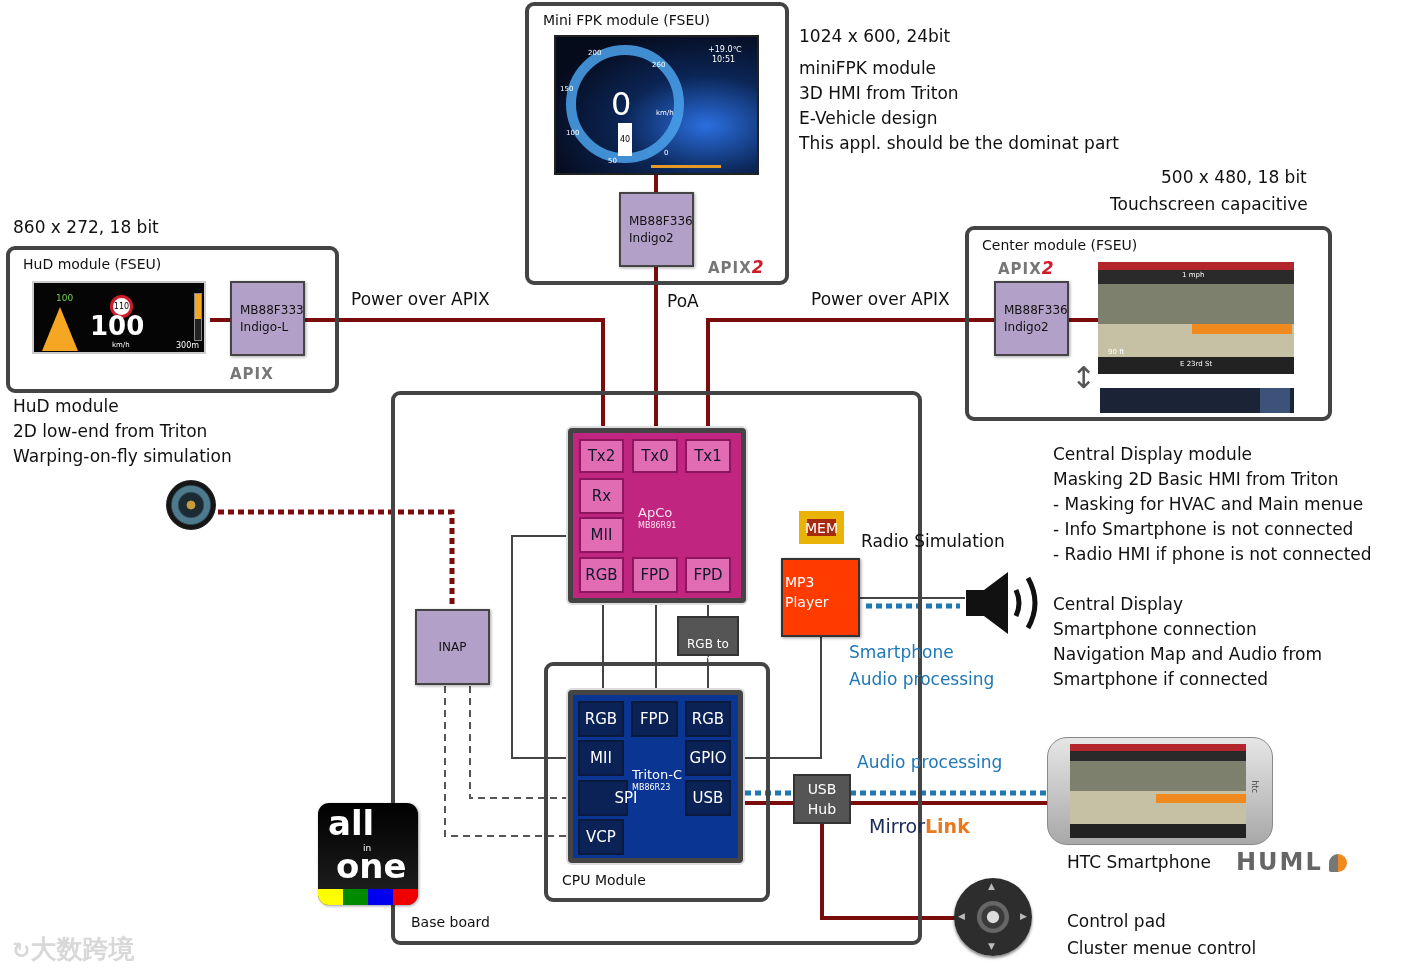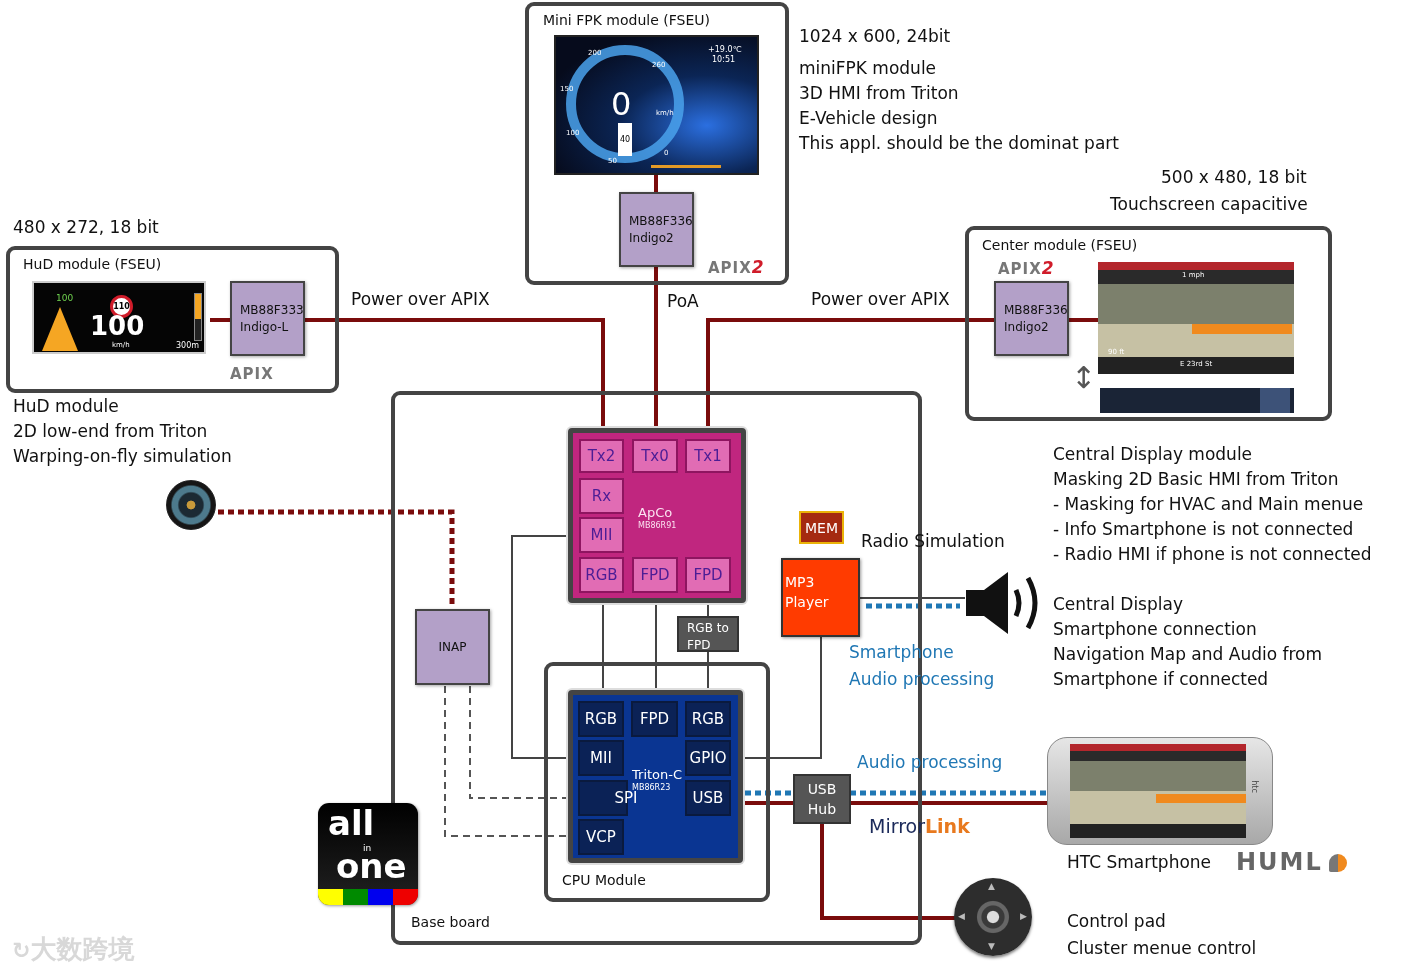--- a/index.html
+++ b/index.html
@@ -3,23 +3,23 @@
 <meta charset="utf-8">
 <style>
   html,body{margin:0;padding:0;background:#fff;}
   body{width:1401px;height:975px;position:relative;overflow:hidden;font-family:"DejaVu Sans","Liberation Sans",sans-serif;color:#111;}
   .abs{position:absolute;}
   .txt{font-size:17px;line-height:25px;white-space:nowrap;}
   .small{font-size:14px;}
   .frame{position:absolute;border:4px solid #444;border-radius:9px;box-sizing:border-box;background:transparent;}
   .chip-lav{position:absolute;background:#b3a0c8;border:2px solid #444;box-sizing:border-box;font-size:12px;line-height:17px;padding:0 8px;display:flex;flex-direction:column;justify-content:center;box-shadow:1px 1px 3px rgba(0,0,0,.35);}
   .pin{position:absolute;box-sizing:border-box;display:flex;align-items:center;justify-content:center;font-size:15px;}
-  .pin-apco{background:#e16cb4;border:2px solid #8e1560;color:#4c1d95;}
+  .pin-apco{background:#e16cb4;border:2px solid #8e1560;color:#0f172a;}
   .pin-tri{background:#0b2256;border:2px solid #0a1a3e;color:#fff;}
-  .darkbox{position:absolute;background:#555;border:2px solid #333;box-sizing:border-box;color:#fff;font-size:12px;line-height:17px;padding:2px 8px;}
+  .darkbox{position:absolute;background:#555;border:2px solid #333;box-sizing:border-box;color:#fff;font-size:12px;line-height:17px;padding:18px 8px;}
   svg.wires{position:absolute;left:0;top:0;}
   .blue{color:#1f77b4;}
   .apix{font-family:"DejaVu Sans",sans-serif;font-weight:bold;color:#777;font-size:15px;letter-spacing:1px;}
   .apix .two{color:#d01c2a;font-style:italic;font-size:17px;}
   .screen{position:absolute;box-sizing:border-box;overflow:hidden;}
 </style>
 </head>
 <body>
 
 <svg class="wires" width="1401" height="975">
@@ -78,27 +78,27 @@
   <span>Indigo2</span>
 </div>
 <div class="abs apix" style="left:708px;top:257px;"><span>APIX</span><span class="two">2</span></div>
 
 <div class="abs txt" style="left:799px;top:24px;">1024 x 600, 24bit</div>
 <div class="abs txt" style="left:799px;top:56px;">miniFPK module</div>
 <div class="abs txt" style="left:799px;top:81px;">3D HMI from Triton</div>
 <div class="abs txt" style="left:799px;top:106px;">E-Vehicle design</div>
 <div class="abs txt" style="left:799px;top:131px;">This appl. should be the dominat part</div>
 
-<div class="abs txt" style="left:13px;top:215px;">480 x 272, 18 bit</div>
+<div class="abs txt" style="left:13px;top:215px;">860 x 272, 18 bit</div>
 <div class="frame" style="left:6px;top:246px;width:333px;height:147px;"></div>
 <div class="abs small" style="left:23px;top:256px;">HuD module (FSEU)</div>
 <div class="screen" style="left:32px;top:281px;width:174px;height:73px;background:#050505;border:2px solid #ccc;">
   <div class="abs" style="left:8px;top:24px;width:0;height:0;border-left:18px solid transparent;border-right:18px solid transparent;border-bottom:44px solid #f5a623;"></div>
   <div class="abs" style="left:22px;top:10px;color:#6fd14f;font-size:9px;">100</div>
-  <div class="abs" style="left:76px;top:12px;width:17px;height:17px;border:3px solid #d01c2a;border-radius:50%;background:#fff;color:#000;font-size:8px;text-align:center;line-height:17px;font-weight:bold;">110</div>
+  <div class="abs" style="left:76px;top:12px;width:17px;height:17px;border:3px solid #d01c2a;border-radius:50%;background:#fff;color:#000;font-size:8px;text-align:center;line-height:17px;">110</div>
   <div class="abs" style="left:56px;top:28px;color:#fff;font-size:26px;font-weight:bold;">100</div>
   <div class="abs" style="left:78px;top:58px;color:#fff;font-size:7px;">km/h</div>
   <div class="abs" style="left:142px;top:58px;color:#fff;font-size:8px;">300m</div>
   <div class="abs" style="left:160px;top:10px;width:6px;height:46px;border:1px solid #888;background:linear-gradient(#f5a623 55%,#222 55%);"></div>
 </div>
 <div class="chip-lav" style="left:230px;top:281px;width:75px;height:75px;">
   <span>MB88F333</span>
   <span>Indigo-L</span>
 </div>
 <div class="abs apix" style="left:230px;top:365px;">APIX</div>
@@ -160,21 +160,21 @@
 <div class="pin pin-apco" style="left:579px;top:517px;width:45px;height:36px;">MII</div>
 <div class="pin pin-apco" style="left:579px;top:557px;width:45px;height:36px;">RGB</div>
 <div class="pin pin-apco" style="left:632px;top:557px;width:46px;height:36px;">FPD</div>
 <div class="pin pin-apco" style="left:685px;top:557px;width:46px;height:36px;">FPD</div>
 
 <div class="darkbox" style="left:677px;top:616px;width:62px;height:36px;">
   <div>RGB to</div>
   <div>FPD</div>
 </div>
 
-<div class="abs" style="left:799px;top:511px;width:45px;height:33px;background:#a52a10;border:2px solid #eab308;box-sizing:border-box;color:#fff;font-size:14px;display:flex;align-items:center;justify-content:center;">
+<div class="abs" style="left:799px;top:511px;width:45px;height:33px;background:#a52a10;border:8px solid #eab308;box-sizing:border-box;color:#fff;font-size:14px;display:flex;align-items:center;justify-content:center;">
   <span>MEM</span>
 </div>
 <div class="abs" style="left:781px;top:558px;width:79px;height:79px;background:#ff3b00;border:2px solid #333;box-sizing:border-box;color:#fff;font-size:14px;line-height:20px;padding:12px 2px;box-shadow:1px 1px 3px rgba(0,0,0,.4);">
   <div>MP3</div>
   <div>Player</div>
 </div>
 <div class="abs txt" style="left:861px;top:529px;">Radio Simulation</div>
 <div class="abs txt blue" style="left:849px;top:640px;">Smartphone</div>
 <div class="abs txt blue" style="left:849px;top:667px;">Audio processing</div>
 

